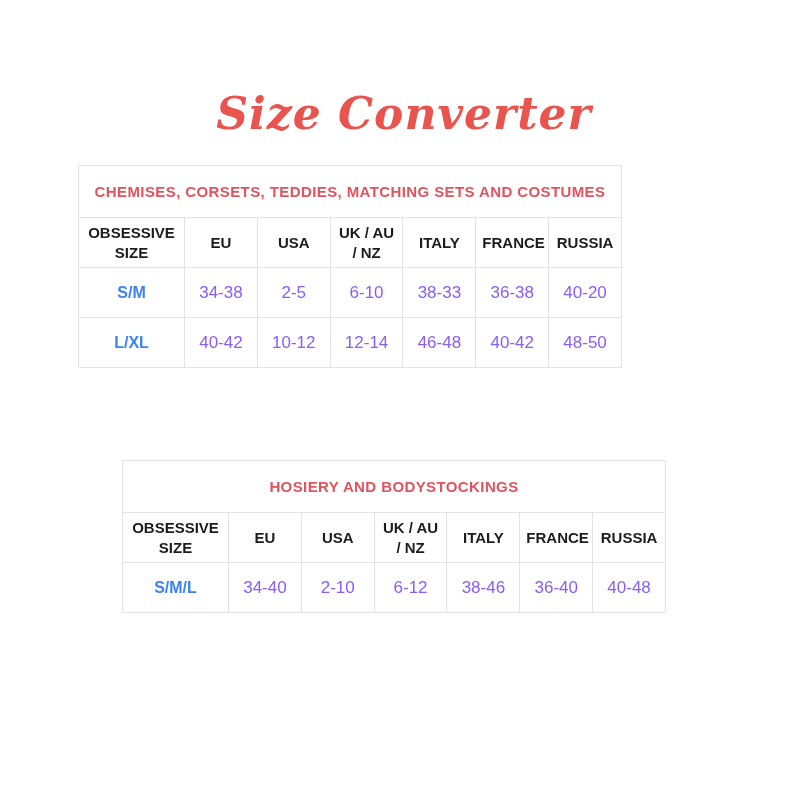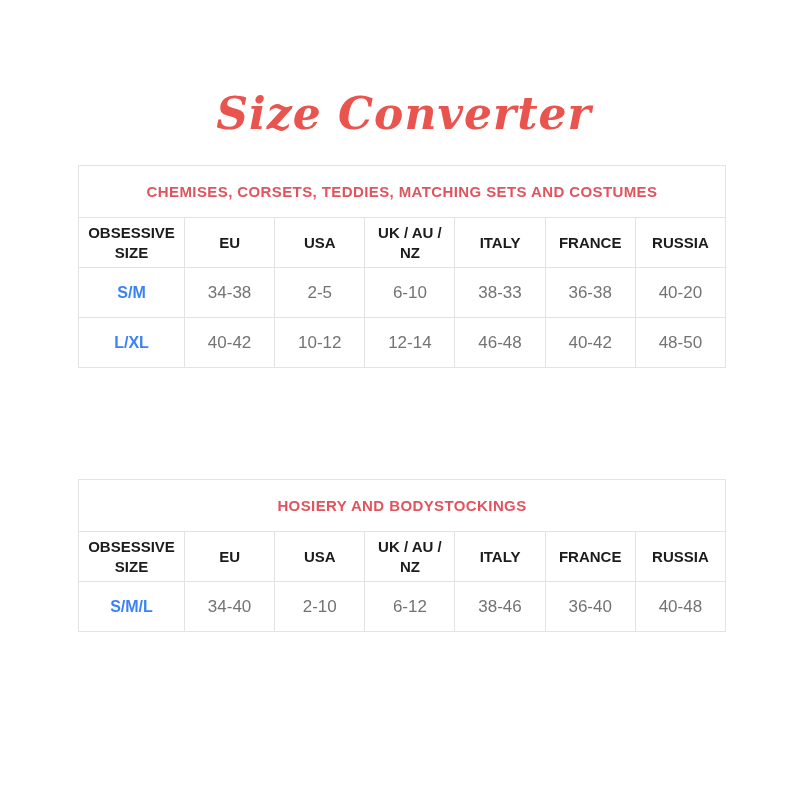--- a/index.html
+++ b/index.html
@@ -18,27 +18,27 @@
     font-style:italic;
     font-weight:bold;
     font-size:44px;
     line-height:1.1;
     color:#e9544e;
     letter-spacing:1px;
   }
   table.size-table {
     position:absolute;
     left:78px;
-    width:648px;
+    width:544px;
     border-collapse:collapse;
     table-layout:fixed;
     background:#ffffff;
   }
   table.size-table.first  { top:165px; }
-  table.size-table.second { top:479px; }
+  table.size-table.second { top:460px;margin-left:44px; }
   .size-table td, .size-table th {
     border:1px solid #e3e3e3;
     text-align:center;
     vertical-align:middle;
     padding:2px 6px;
   }
   .table-heading-cell {
     height:47px;
     color:#e0545e;
     font-weight:bold;
@@ -49,21 +49,21 @@
     height:45px;
     font-size:15px;
     font-weight:bold;
     color:#1c1c1c;
     line-height:1.3;
   }
   .size-table td.value-cell {
     height:45px;
     font-size:17px;
     font-weight:normal;
-    color:#737373;
+    color:#8b5cf6;
   }
   .size-table td.size-label-cell {
     height:45px;
     font-size:16px;
     font-weight:bold;
     color:#3b82f6;
   }
   col.col-first { width:106px; }
 </style>
 </head>

